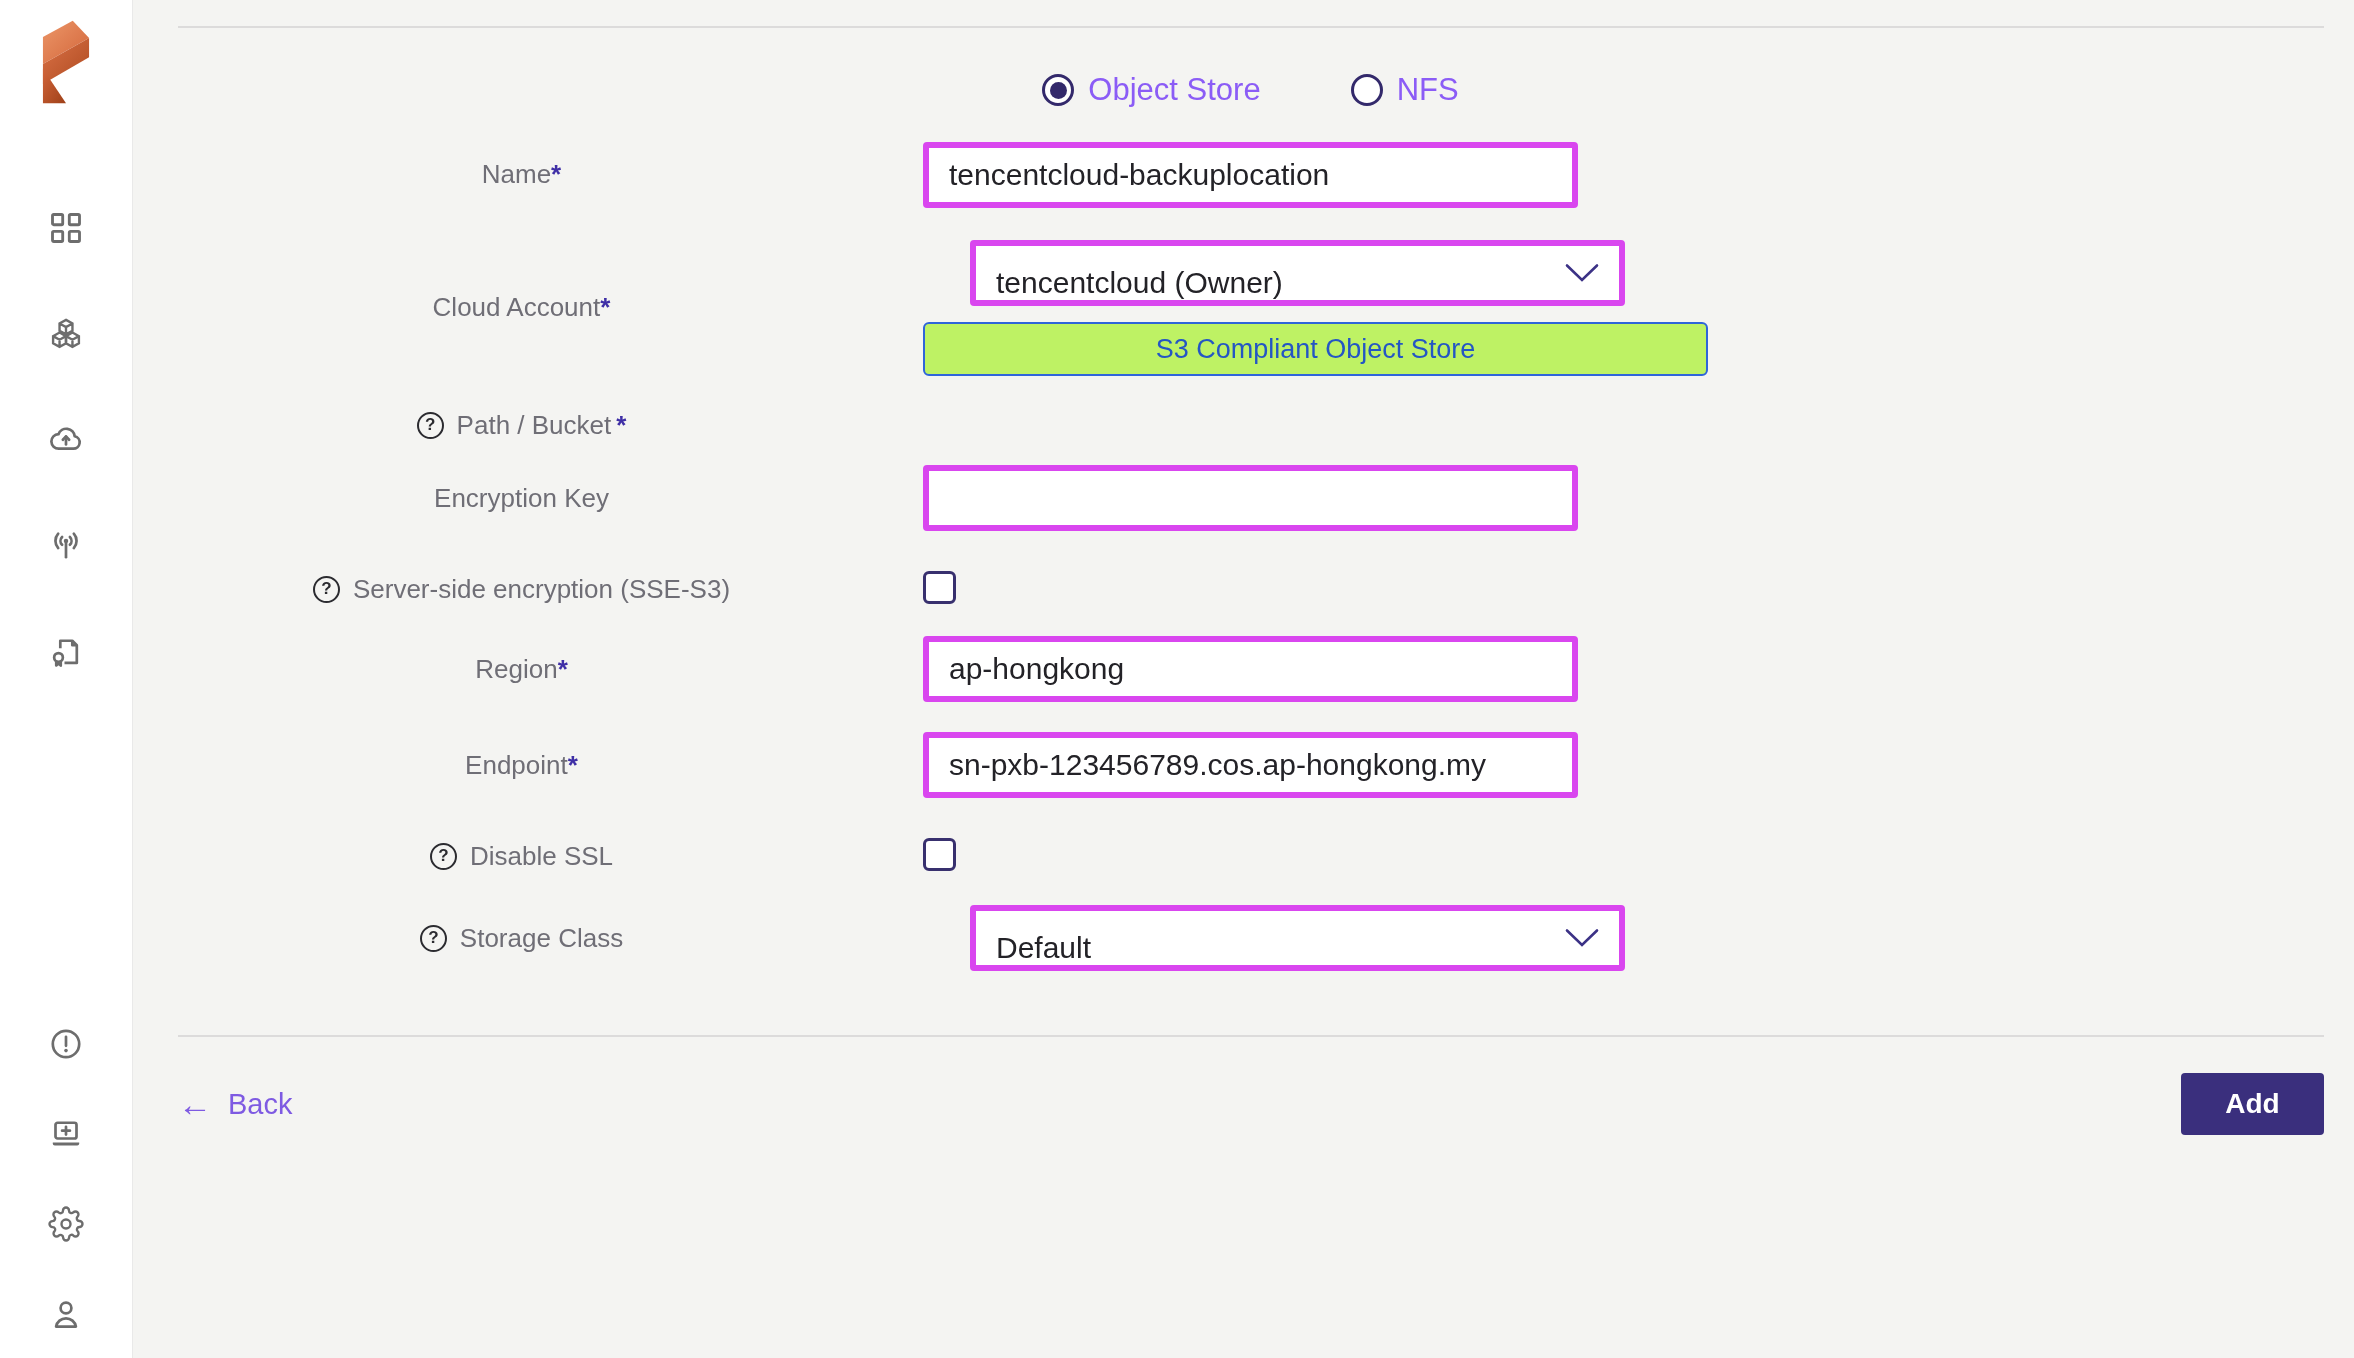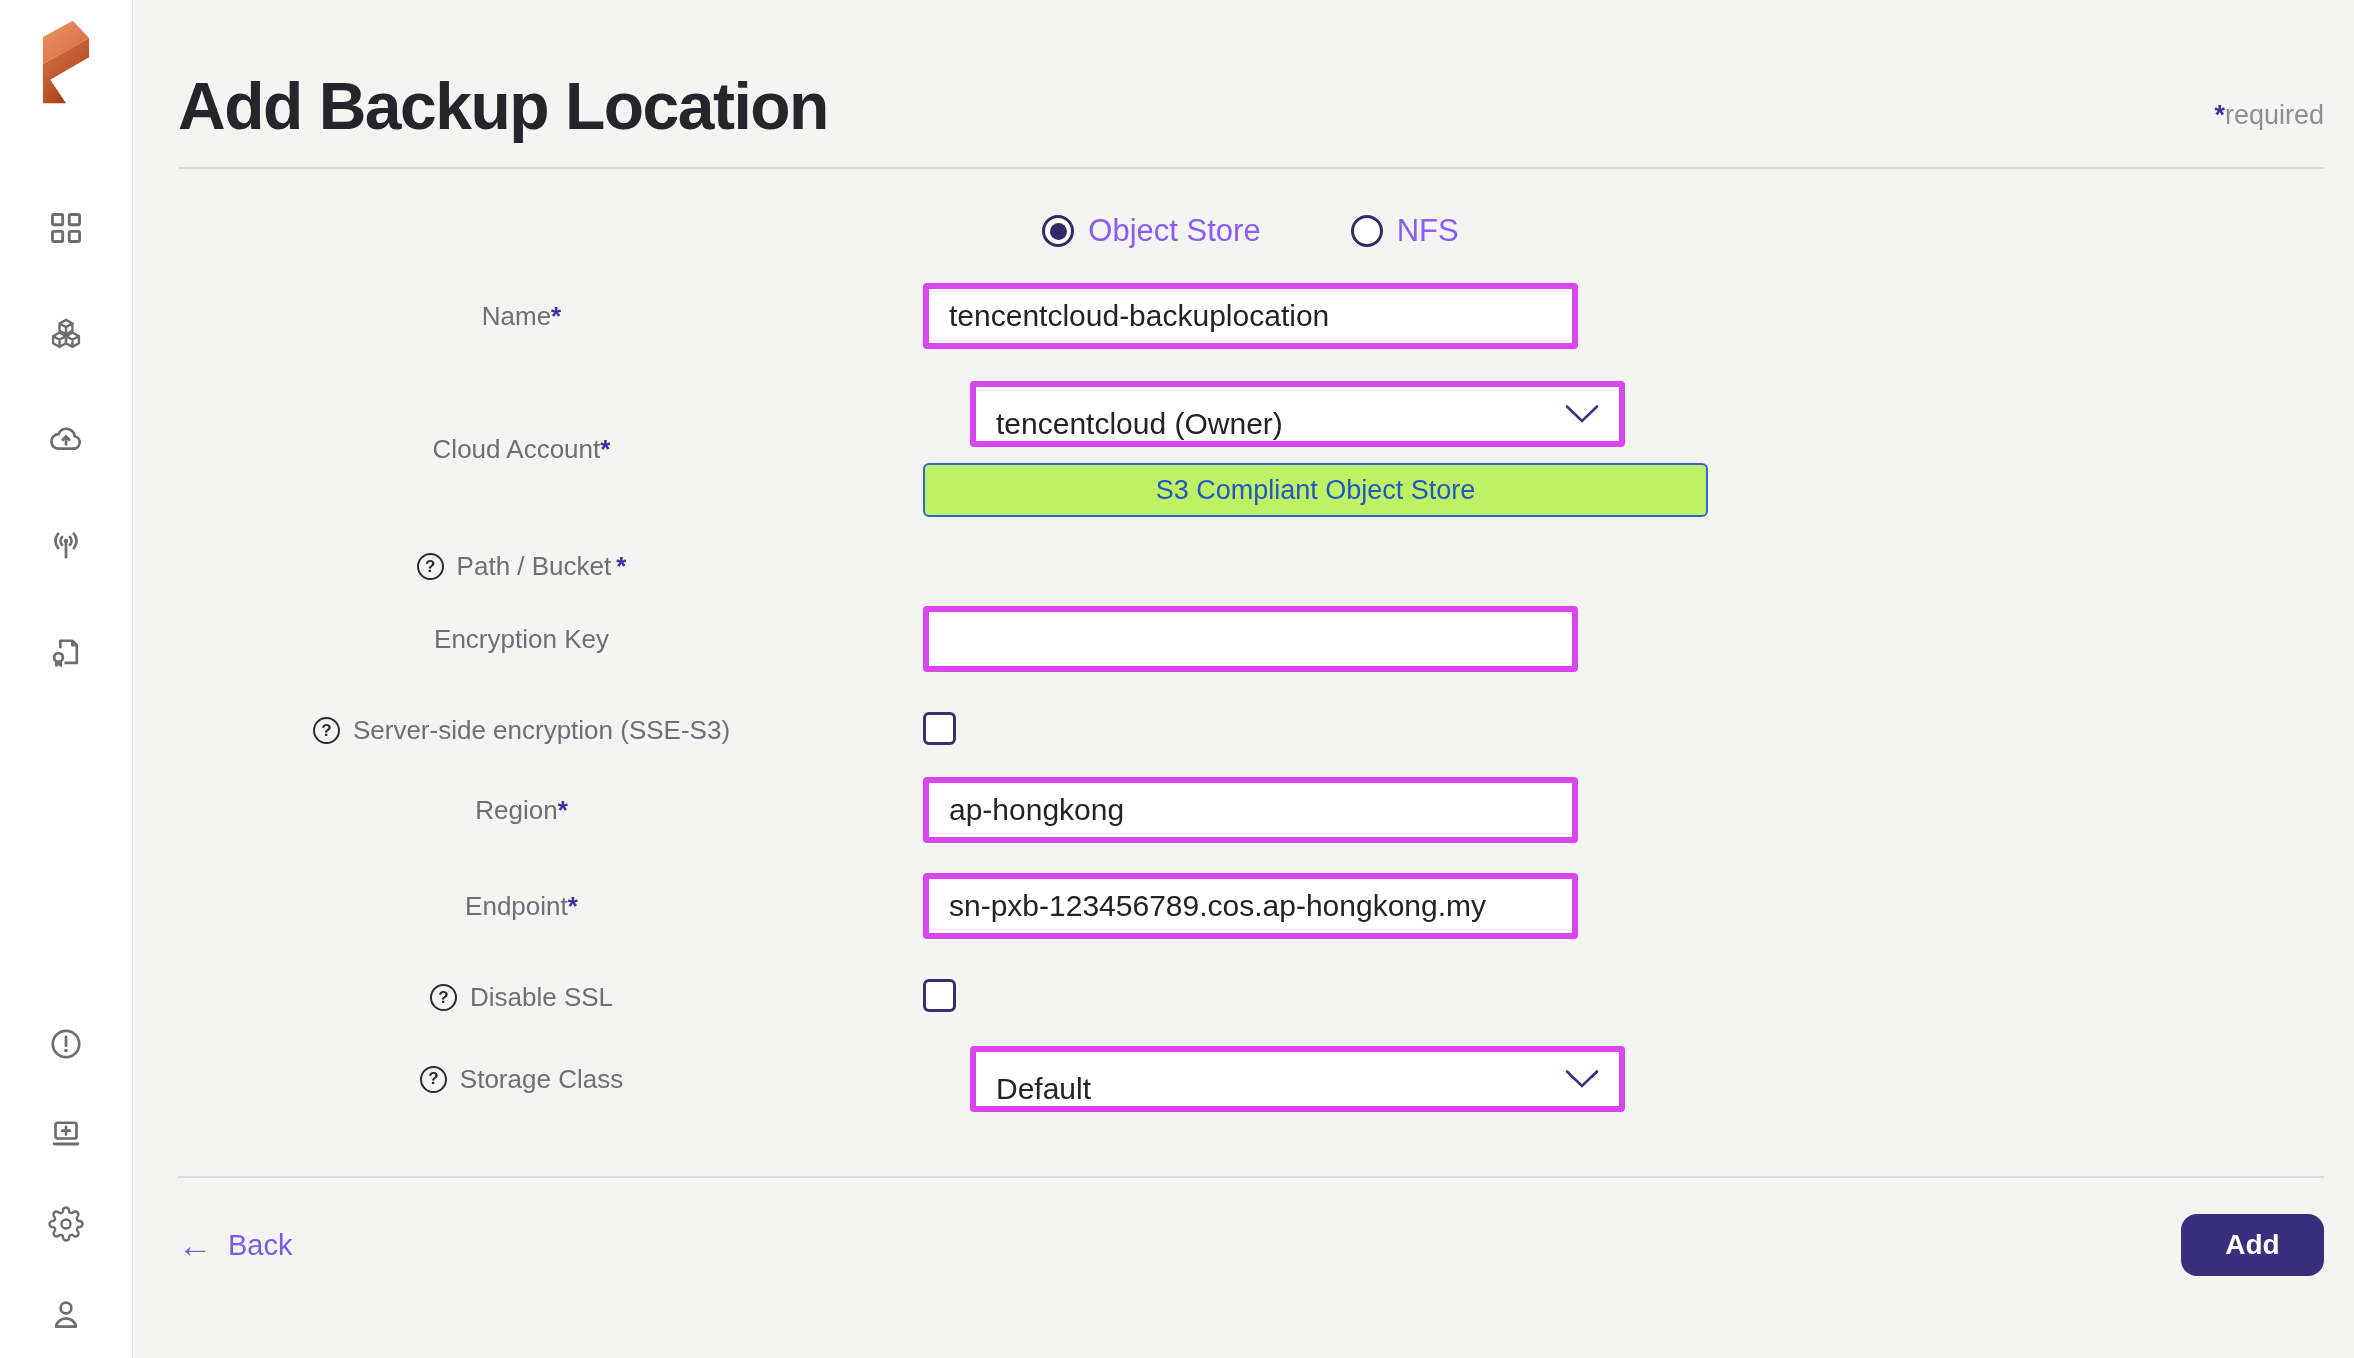--- a/index.html
+++ b/index.html
@@ -71,21 +71,21 @@
 
   .mb34{margin-bottom:34px}.mb32{margin-bottom:32px}.mb24{margin-bottom:24px}
   .mb40{margin-bottom:40px}.mb28{margin-bottom:28px}.mb30{margin-bottom:30px}
   .div2{margin-top:64px;}
 
   
   .footer{display:flex;justify-content:space-between;align-items:center;margin-top:36px;}
   .back{display:flex;align-items:center;gap:16px;color:#7e5ae2;font-size:29px;font-weight:500;text-decoration:none;cursor:pointer;}
   .back .arrow{font-size:34px;line-height:1;}
   .add-btn{
-    width:143px;height:62px;background:#3a2f7d;color:#ffffff;border:none;border-radius:16px;
+    width:143px;height:62px;background:#3a2f7d;color:#ffffff;border:none;border-radius:4px;
     font-family:"Liberation Sans", sans-serif;font-size:28px;font-weight:700;cursor:pointer;
   }
 </style>
 </head>
 <body>
 
 <div class="app">
 
   <div class="sidebar">
     <div class="logo">
@@ -184,26 +184,20 @@
         <svg class="icon" width="36" height="36" viewBox="0 0 24 24" fill="none" stroke="currentColor" stroke-width="1.8" stroke-linejoin="round">
           <circle cx="12" cy="8" r="3.6"></circle>
           <path d="M5.4 20.4 H18.6 A6.7 6.7 0 0 0 5.4 20.4 Z"></path>
         </svg>
       </span>
     </div>
   </div>
 
   <div class="main">
 
-    <div class="hdr">
-      <h1 class="page-title">Add Backup Location</h1>
-      <div class="req-hint">
-        <span class="req">*</span><span>required</span>
-      </div>
-    </div>
     <hr class="divider">
 
     <div class="form">
 
       <div class="row mb34">
         <div class="lbl"></div>
         <div class="radios">
           <span class="radio-opt">
             <span class="radio checked"></span>
             <span>Object Store</span>

